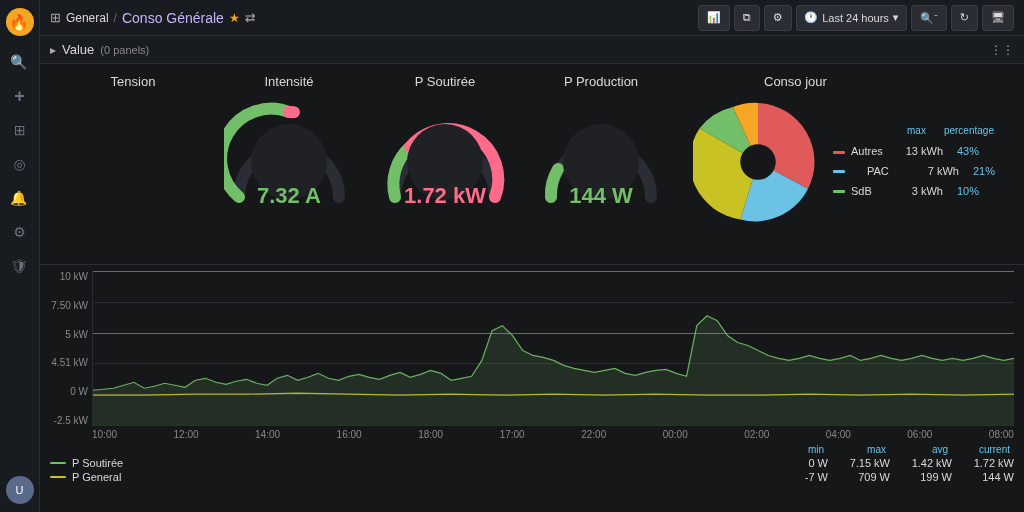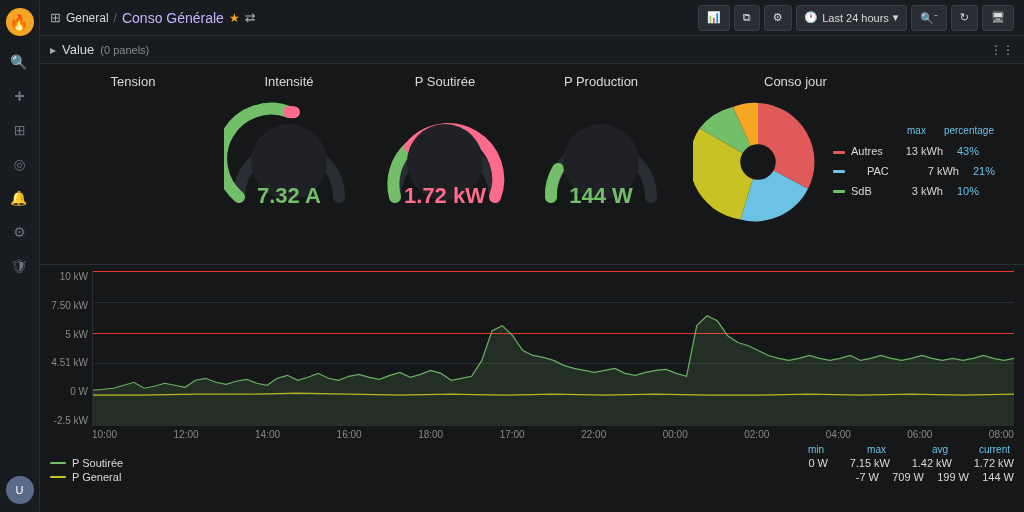--- a/index.html
+++ b/index.html
@@ -542,21 +542,21 @@
             <span style="min-width: 42px; text-align: right; color: rgb(217, 217, 217);">0 W</span>
             <span style="min-width: 42px; text-align: right; color: rgb(217, 217, 217);">7.15 kW</span>
             <span style="min-width: 42px; text-align: right; color: rgb(217, 217, 217);">1.42 kW</span>
             <span style="min-width: 42px; text-align: right; color: rgb(217, 217, 217);">1.72 kW</span>
           </div>
       </div>
 
       <div style="display:flex; align-items:center; gap:6px; font-size:11px;">
         <div style="width:16px; height:2px; background:#c8c224; border-radius:1px;"></div>
         <span style="flex:1;color:#d9d9d9;">P General</span>
-        <div style="display:flex; gap:3px;" id="pproduite-stats">
+        <div style="display:flex; gap:20px;" id="pproduite-stats">
             <span style="min-width: 42px; text-align: right; color: rgb(217, 217, 217);">-7 W</span>
             <span style="min-width: 42px; text-align: right; color: rgb(217, 217, 217);">709 W</span>
             <span style="min-width: 42px; text-align: right; color: rgb(217, 217, 217);">199 W</span>
             <span style="min-width: 42px; text-align: right; color: rgb(217, 217, 217);">144 W</span>
           </div>
       </div>
     </div>
   </div>
 
 </div>

